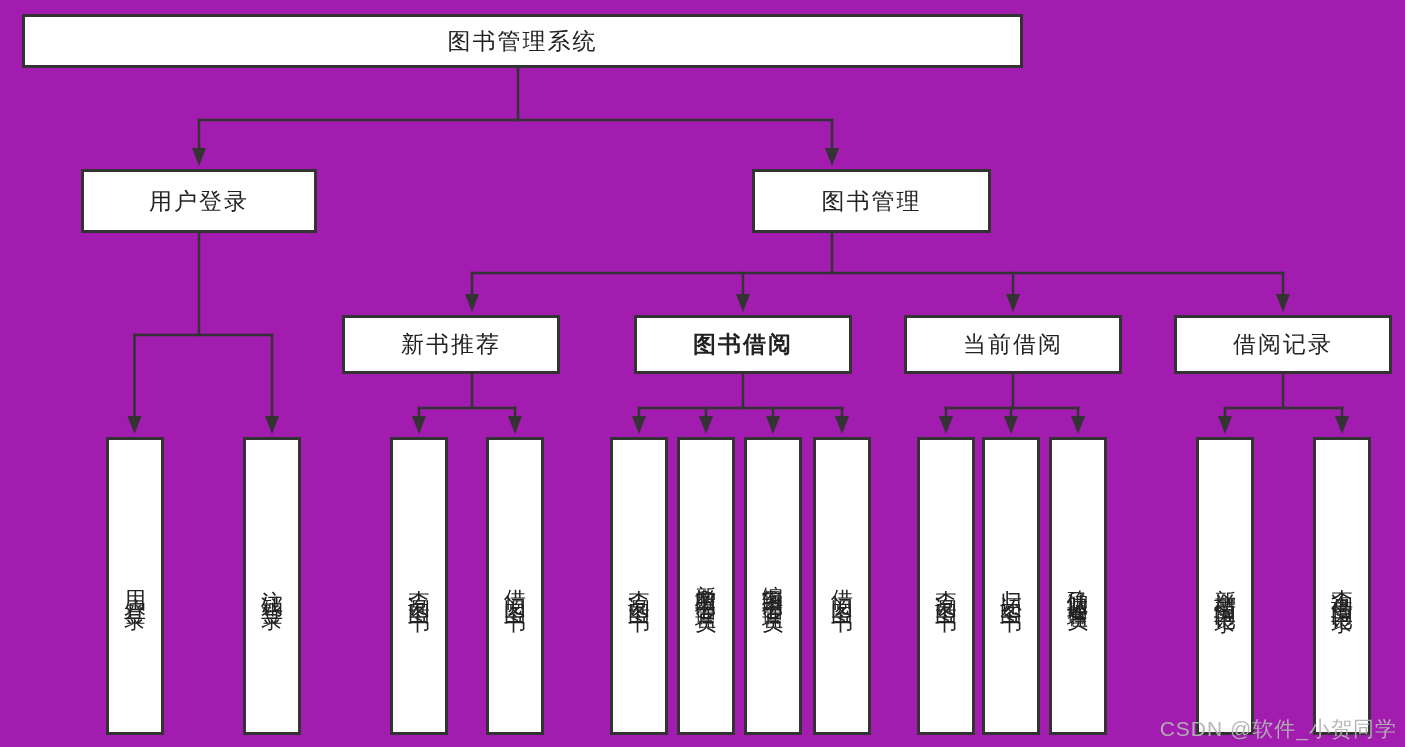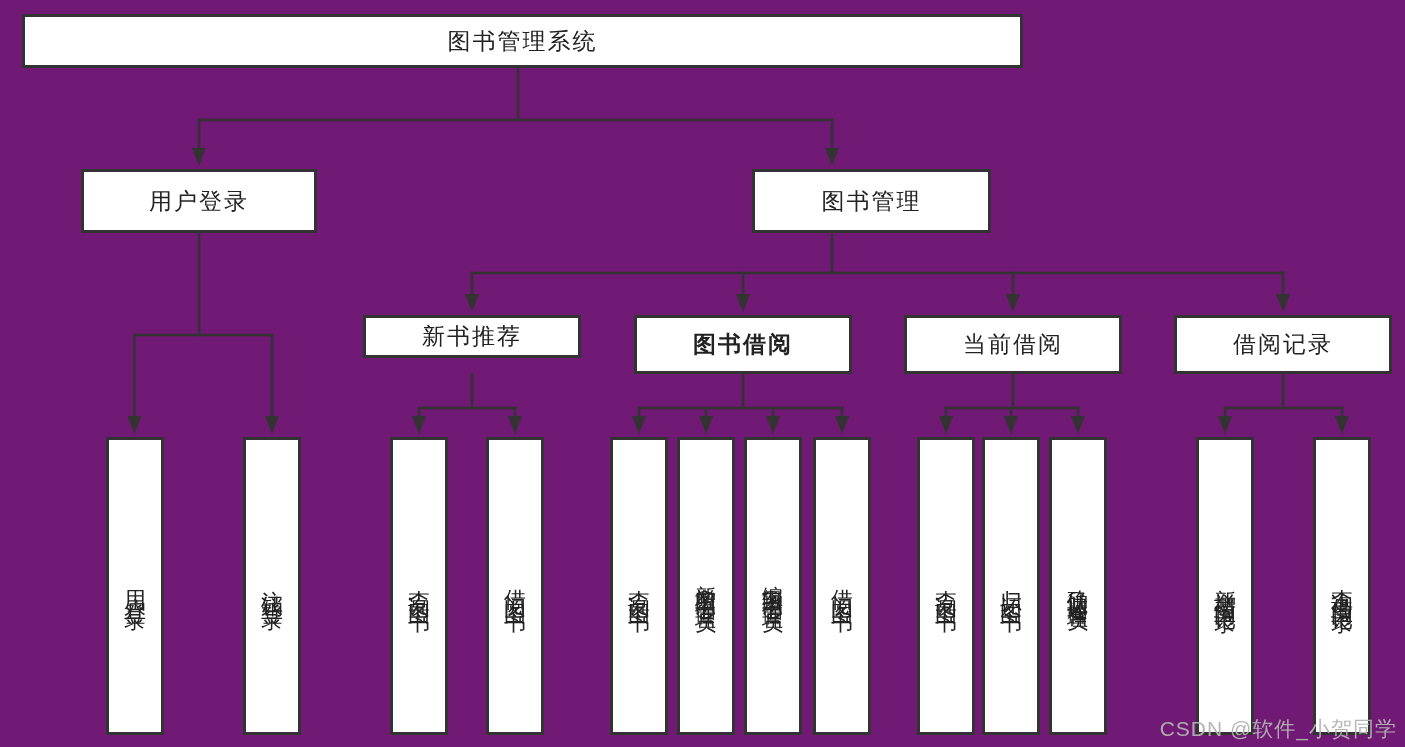--- a/index.html
+++ b/index.html
@@ -1,20 +1,20 @@
 <!DOCTYPE html>
 <html><head>
 <meta charset="utf-8">
 <style>
   html, body { margin: 0; padding: 0; background: #ffffff; }
   #canvas {
     position: relative;
     width: 1405px;
     height: 747px;
-    background: #701a75;
+    background: #a21caf;
     font-family: "Liberation Sans", "DejaVu Sans", sans-serif;
     overflow: hidden;
   }
   #connectors {
     position: absolute;
     left: 0; top: 0;
     width: 1405px; height: 747px;
     pointer-events: none;
   }
   .hbox {
@@ -124,21 +124,21 @@
     <span>图书管理系统</span>
   </div>
 
   <div class="hbox" style="left:81px; top:169px; width:236px; height:64px;">
     <span>用户登录</span>
   </div>
   <div class="hbox" style="left:713px; top:169px; width:239px; height:64px;margin-left:39px;">
     <span>图书管理</span>
   </div>
 
-  <div class="hbox" style="left:363px; top:315px; width:218px; height:43px;">
+  <div class="hbox" style="left:342px; top:315px; width:218px; height:59px;">
     <span>新书推荐</span>
   </div>
   <div class="hbox" style="left:634px; top:315px; width:218px; height:59px;font-weight:bold;">
     <span>图书借阅</span>
   </div>
   <div class="hbox" style="left:904px; top:315px; width:218px; height:59px;justify-content:center;">
     <span>当前借阅</span>
   </div>
   <div class="hbox" style="left:1174px; top:315px; width:218px; height:59px;font-family:Liberation Mono, monospace;">
     <span>借阅记录</span>

